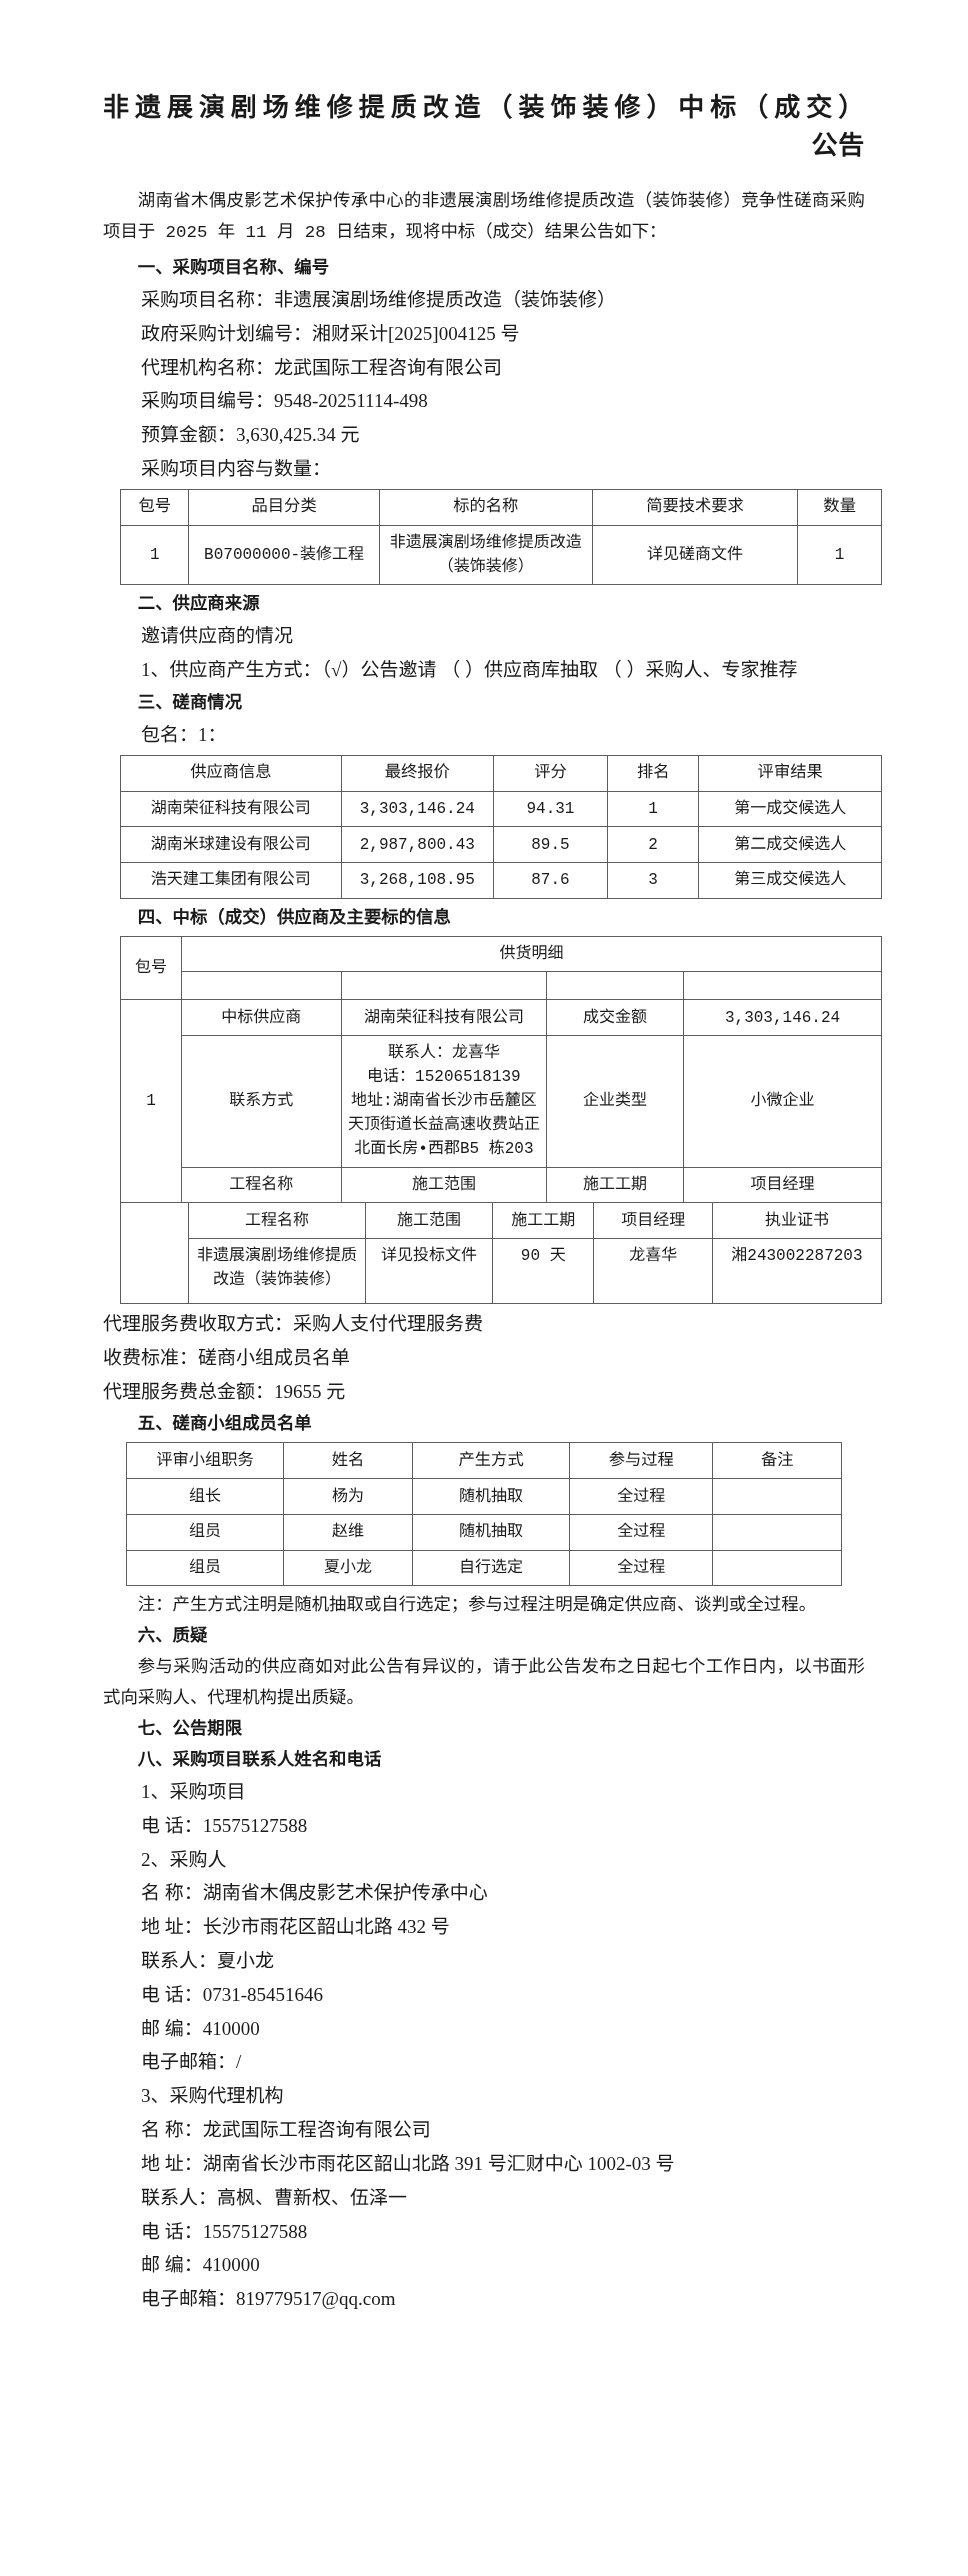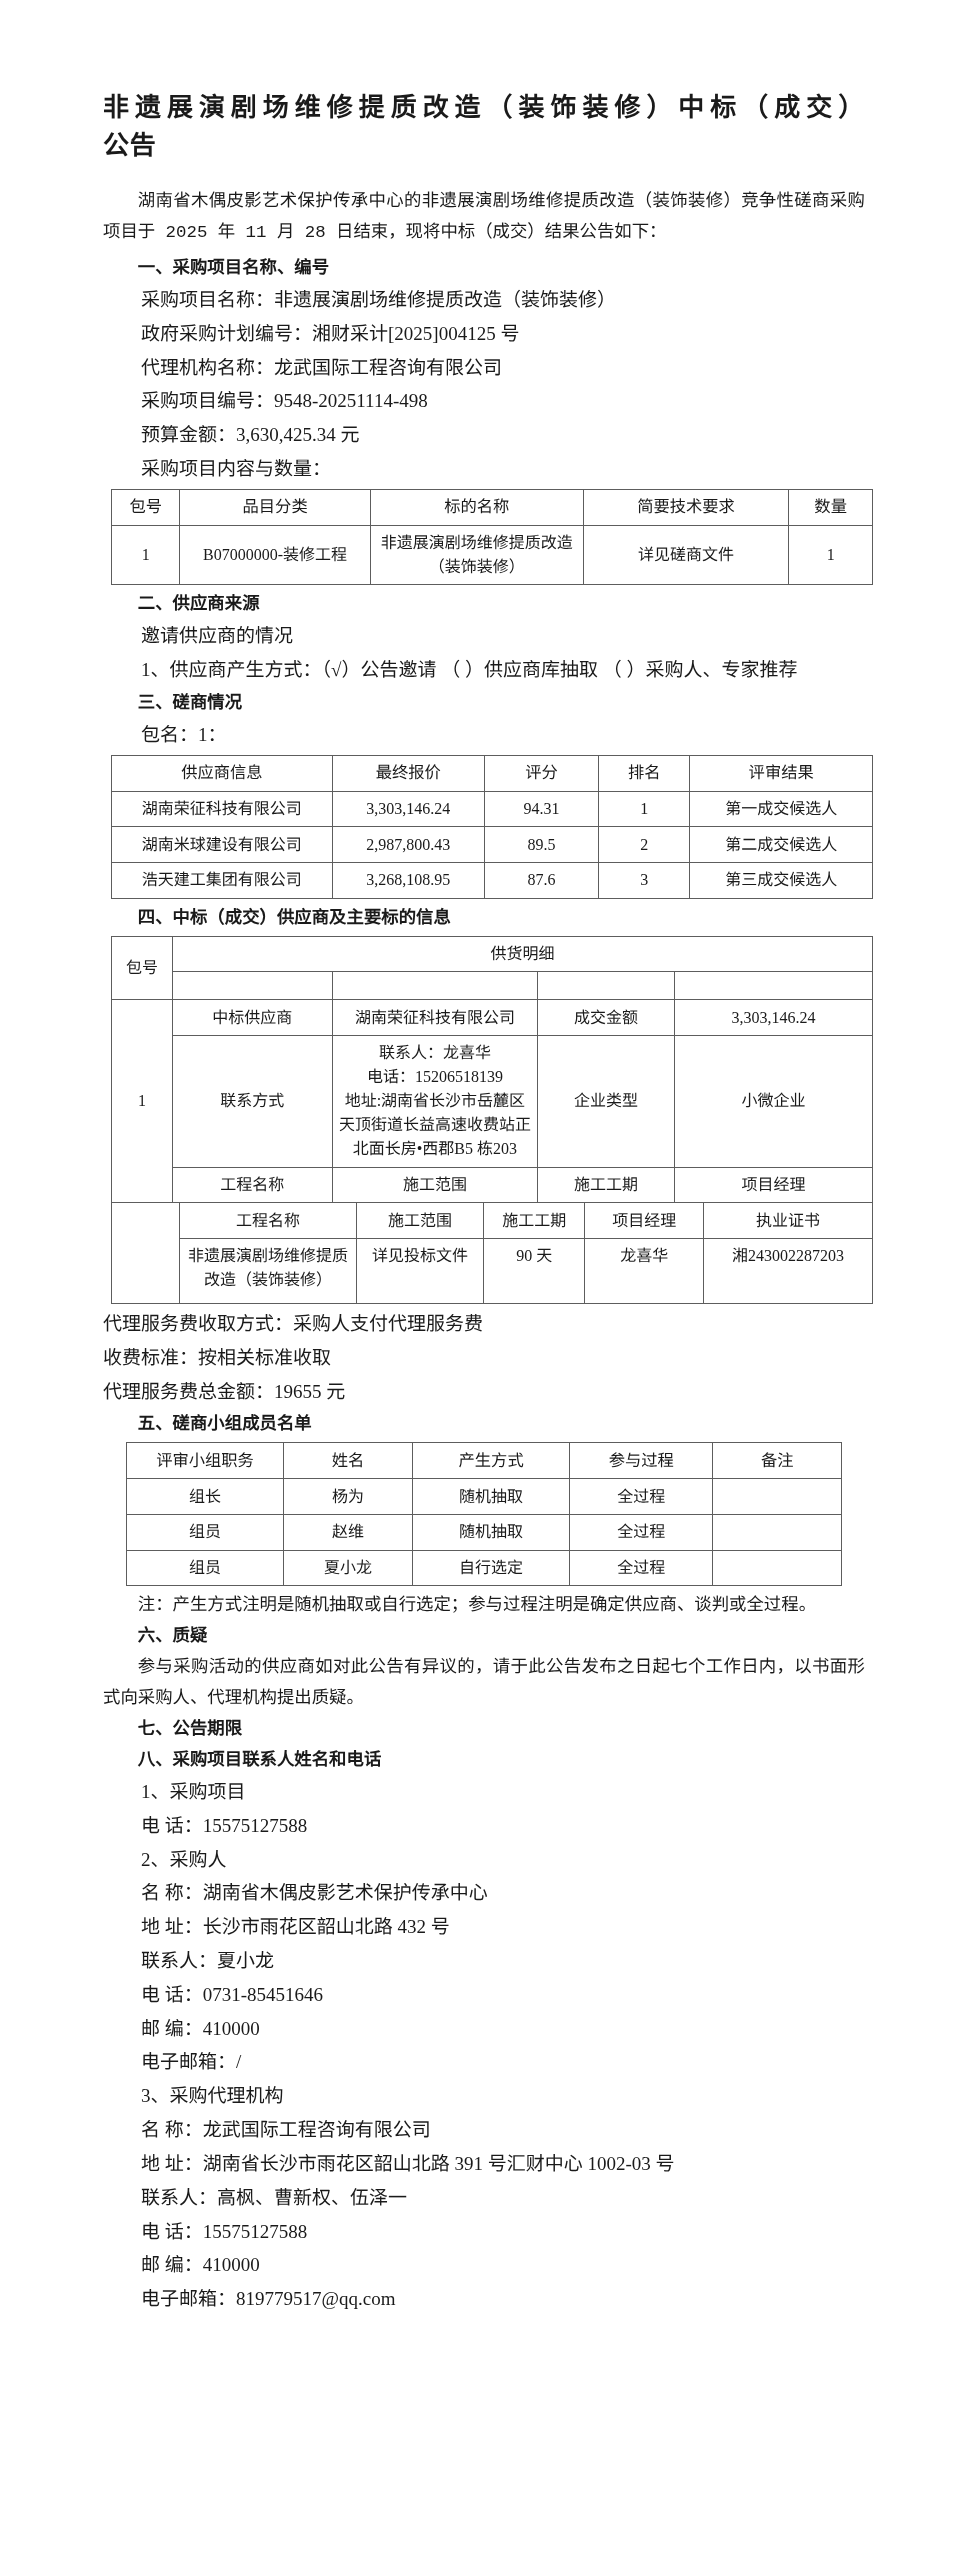--- a/index.html
+++ b/index.html
@@ -22,21 +22,21 @@
   }
   .doc-title {
     font-size: 26px;
     font-weight: bold;
     line-height: 1.48;
     text-align: center;
     letter-spacing: 0.8px;
     margin: 0 0 4.5px 0;
   }
   .doc-title .line1 { display: block; text-align: justify; text-align-last: justify; }
-  .doc-title .line2 { display: block; text-align: left; }
+  .doc-title .line2 { display: block; text-align: right; }
   .intro {
     font-size: 17.4px;
     line-height: 1.82;
     text-indent: 2em;
     margin: 19.7px 0 3px 0;
     text-align: justify;
     font-family: Liberation Mono, monospace;
   }
   .sec-head {
     font-size: 17.4px;
@@ -63,22 +63,23 @@
   .note {
     font-size: 17.4px;
     line-height: 1.78;
     margin: 0;
     text-indent: 2em;
     text-align: justify;
   }
   table.grid {
     border-collapse: collapse;
     width: 100%;
-    margin: 3px 0 3px 8px;
+    margin: 3px 0 3px 17px;
     table-layout: fixed;
+    font-family: Liberation Mono, monospace;
   }
   table.grid td, table.grid th {
     border: 0.8px solid #5d5d5d;
     font-size: 16px;
     font-weight: normal;
     line-height: 1.5;
     padding: 5.3px 4.5px;
     text-align: center;
     vertical-align: middle;
     word-break: break-word;
@@ -257,21 +258,21 @@
         <td class="left" style="vertical-align:top">非遗展演剧场维修提质改造（装饰装修）</td>
         <td class="left" style="vertical-align:top">详见投标文件</td>
         <td class="left" style="vertical-align:top">90 天</td>
         <td class="left" style="vertical-align:top">龙喜华</td>
         <td class="left" style="vertical-align:top">湘243002287203</td>
       </tr>
     </tbody>
   </table>
 
   <p class="line flush">代理服务费收取方式：采购人支付代理服务费</p>
-  <p class="line flush">收费标准：按相关标准收取</p>
+  <p class="line flush">收费标准：磋商小组成员名单</p>
   <p class="line flush">代理服务费总金额：19655 元</p>
 
   <p class="sec-head">五、磋商小组成员名单</p>
 
   <table class="grid" style="width:94%; margin-left:3%">
     <colgroup>
       <col style="width:22%">
         <col style="width:18%">
         <col style="width:22%">
         <col style="width:20%">

